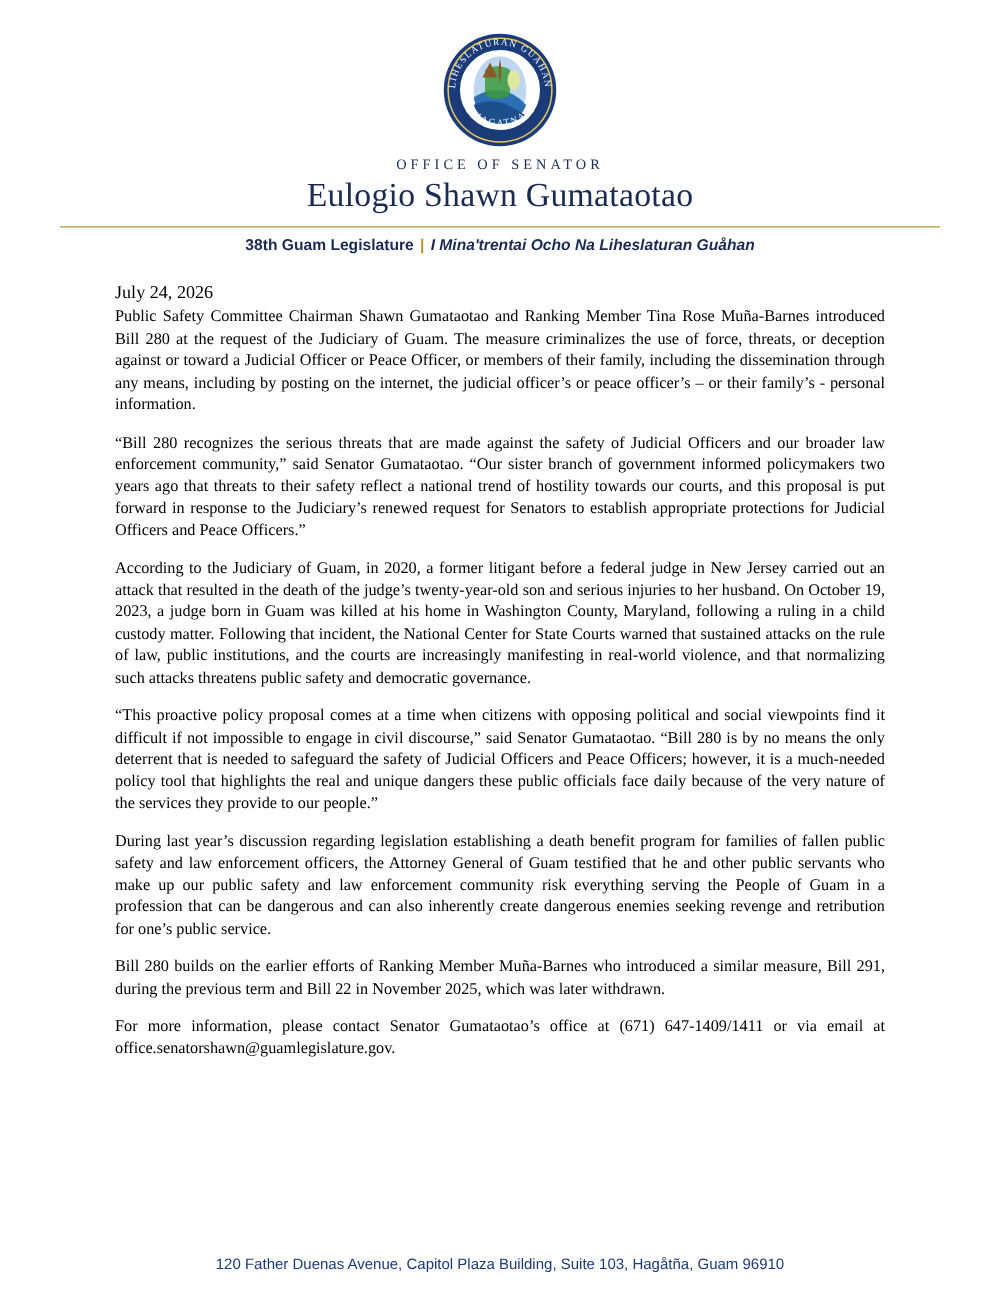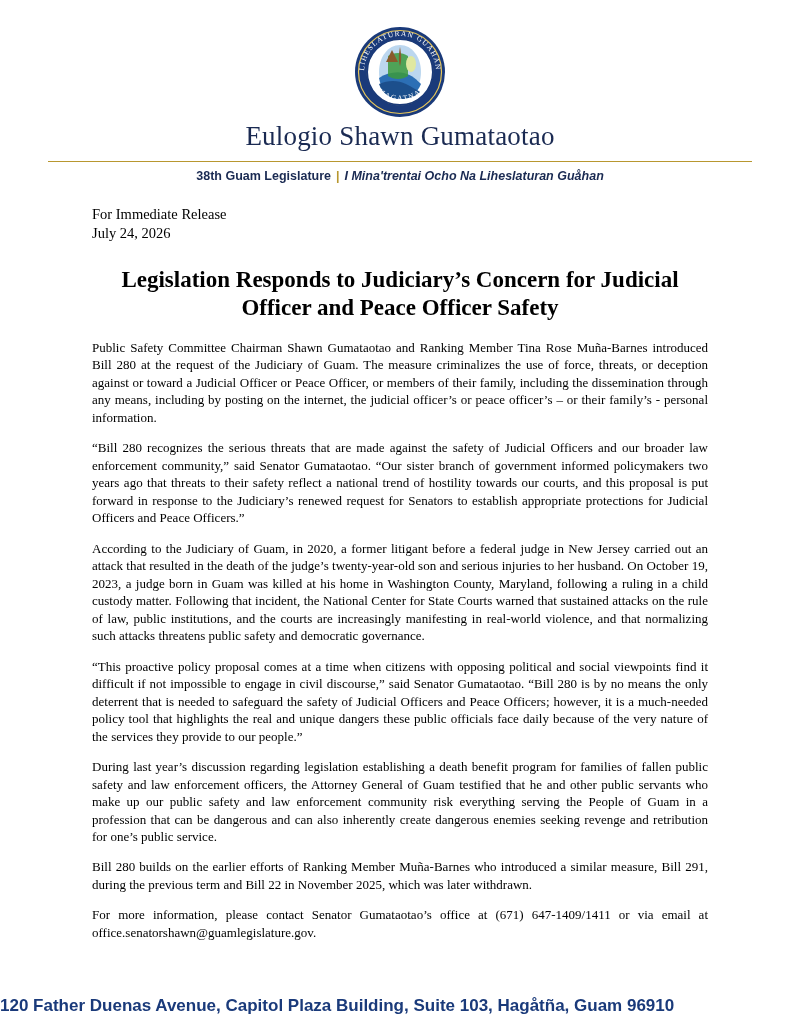--- a/index.html
+++ b/index.html
@@ -103,25 +103,25 @@
     margin: 0 0 13px 0;
     text-indent: 0;
   }
 
   
   .footer {
     position: absolute;
     left: 0;
     right: 0;
     bottom: 14px;
-    text-align: left;
+    text-align: center;
     color: #1a3a7a;
     font-family: "Liberation Sans", sans-serif;
-    font-size: 17px;
-    font-weight: bold;
+    font-size: 12px;
+    font-weight: normal;
     line-height: 1.7;
   }
   .footer .sep { margin: 0 5px; }
 </style>
 </head>
 <body>
 
 <div class="page">
 
   <div class="letterhead">
@@ -149,37 +149,36 @@
         </defs>
         <text font-family="Liberation Serif, serif" font-size="7.4" fill="#ffffff" letter-spacing="1.1">
           <textPath href="#topArc" startOffset="50%" text-anchor="middle">LIHESLATURAN GUAHAN</textPath>
         </text>
         <text font-family="Liberation Serif, serif" font-size="7.4" fill="#ffffff" letter-spacing="1.6">
           <textPath href="#botArc" startOffset="50%" text-anchor="middle">HAGATNA</textPath>
         </text>
       </svg>
     </div>
 
+    <div class="office-line">OFFICE OF SENATOR</div>
     <div class="senator-name">Eulogio Shawn Gumataotao</div>
 
     <div class="gold-rule"></div>
 
     <div class="legislature-line">
       <span>38th Guam Legislature</span><span class="divider">|</span><span class="chamorro">I Mina'trentai Ocho Na Liheslaturan Guåhan</span>
     </div>
   </div>
 
   <div class="content">
 
     <div class="release-meta">
-      <div>For Immediate Release</div>
       <div>July 24, 2026</div>
     </div>
 
-    <h1 class="headline">Legislation Responds to Judiciary’s Concern for Judicial Officer and Peace Officer Safety</h1>
 
     <p class="body-par">Public Safety Committee Chairman Shawn Gumataotao and Ranking Member Tina Rose Muña-Barnes introduced Bill 280 at the request of the Judiciary of Guam. The measure criminalizes the use of force, threats, or deception against or toward a Judicial Officer or Peace Officer, or members of their family, including the dissemination through any means, including by posting on the internet, the judicial officer’s or peace officer’s – or their family’s - personal information.</p>
     <p class="body-par">“Bill 280 recognizes the serious threats that are made against the safety of Judicial Officers and our broader law enforcement community,” said Senator Gumataotao. “Our sister branch of government informed policymakers two years ago that threats to their safety reflect a national trend of hostility towards our courts, and this proposal is put forward in response to the Judiciary’s renewed request for Senators to establish appropriate protections for Judicial Officers and Peace Officers.”</p>
     <p class="body-par">According to the Judiciary of Guam, in 2020, a former litigant before a federal judge in New Jersey carried out an attack that resulted in the death of the judge’s twenty-year-old son and serious injuries to her husband. On October 19, 2023, a judge born in Guam was killed at his home in Washington County, Maryland, following a ruling in a child custody matter. Following that incident, the National Center for State Courts warned that sustained attacks on the rule of law, public institutions, and the courts are increasingly manifesting in real-world violence, and that normalizing such attacks threatens public safety and democratic governance.</p>
     <p class="body-par">“This proactive policy proposal comes at a time when citizens with opposing political and social viewpoints find it difficult if not impossible to engage in civil discourse,” said Senator Gumataotao. “Bill 280 is by no means the only deterrent that is needed to safeguard the safety of Judicial Officers and Peace Officers; however, it is a much-needed policy tool that highlights the real and unique dangers these public officials face daily because of the very nature of the services they provide to our people.”</p>
     <p class="body-par">During last year’s discussion regarding legislation establishing a death benefit program for families of fallen public safety and law enforcement officers, the Attorney General of Guam testified that he and other public servants who make up our public safety and law enforcement community risk everything serving the People of Guam in a profession that can be dangerous and can also inherently create dangerous enemies seeking revenge and retribution for one’s public service.</p>
     <p class="body-par">Bill 280 builds on the earlier efforts of Ranking Member Muña-Barnes who introduced a similar measure, Bill 291, during the previous term and Bill 22 in November 2025, which was later withdrawn.</p>
     <p class="body-par">For more information, please contact Senator Gumataotao’s office at (671) 647-1409/1411 or via email at office.senatorshawn@guamlegislature.gov.</p>
 
   </div>

